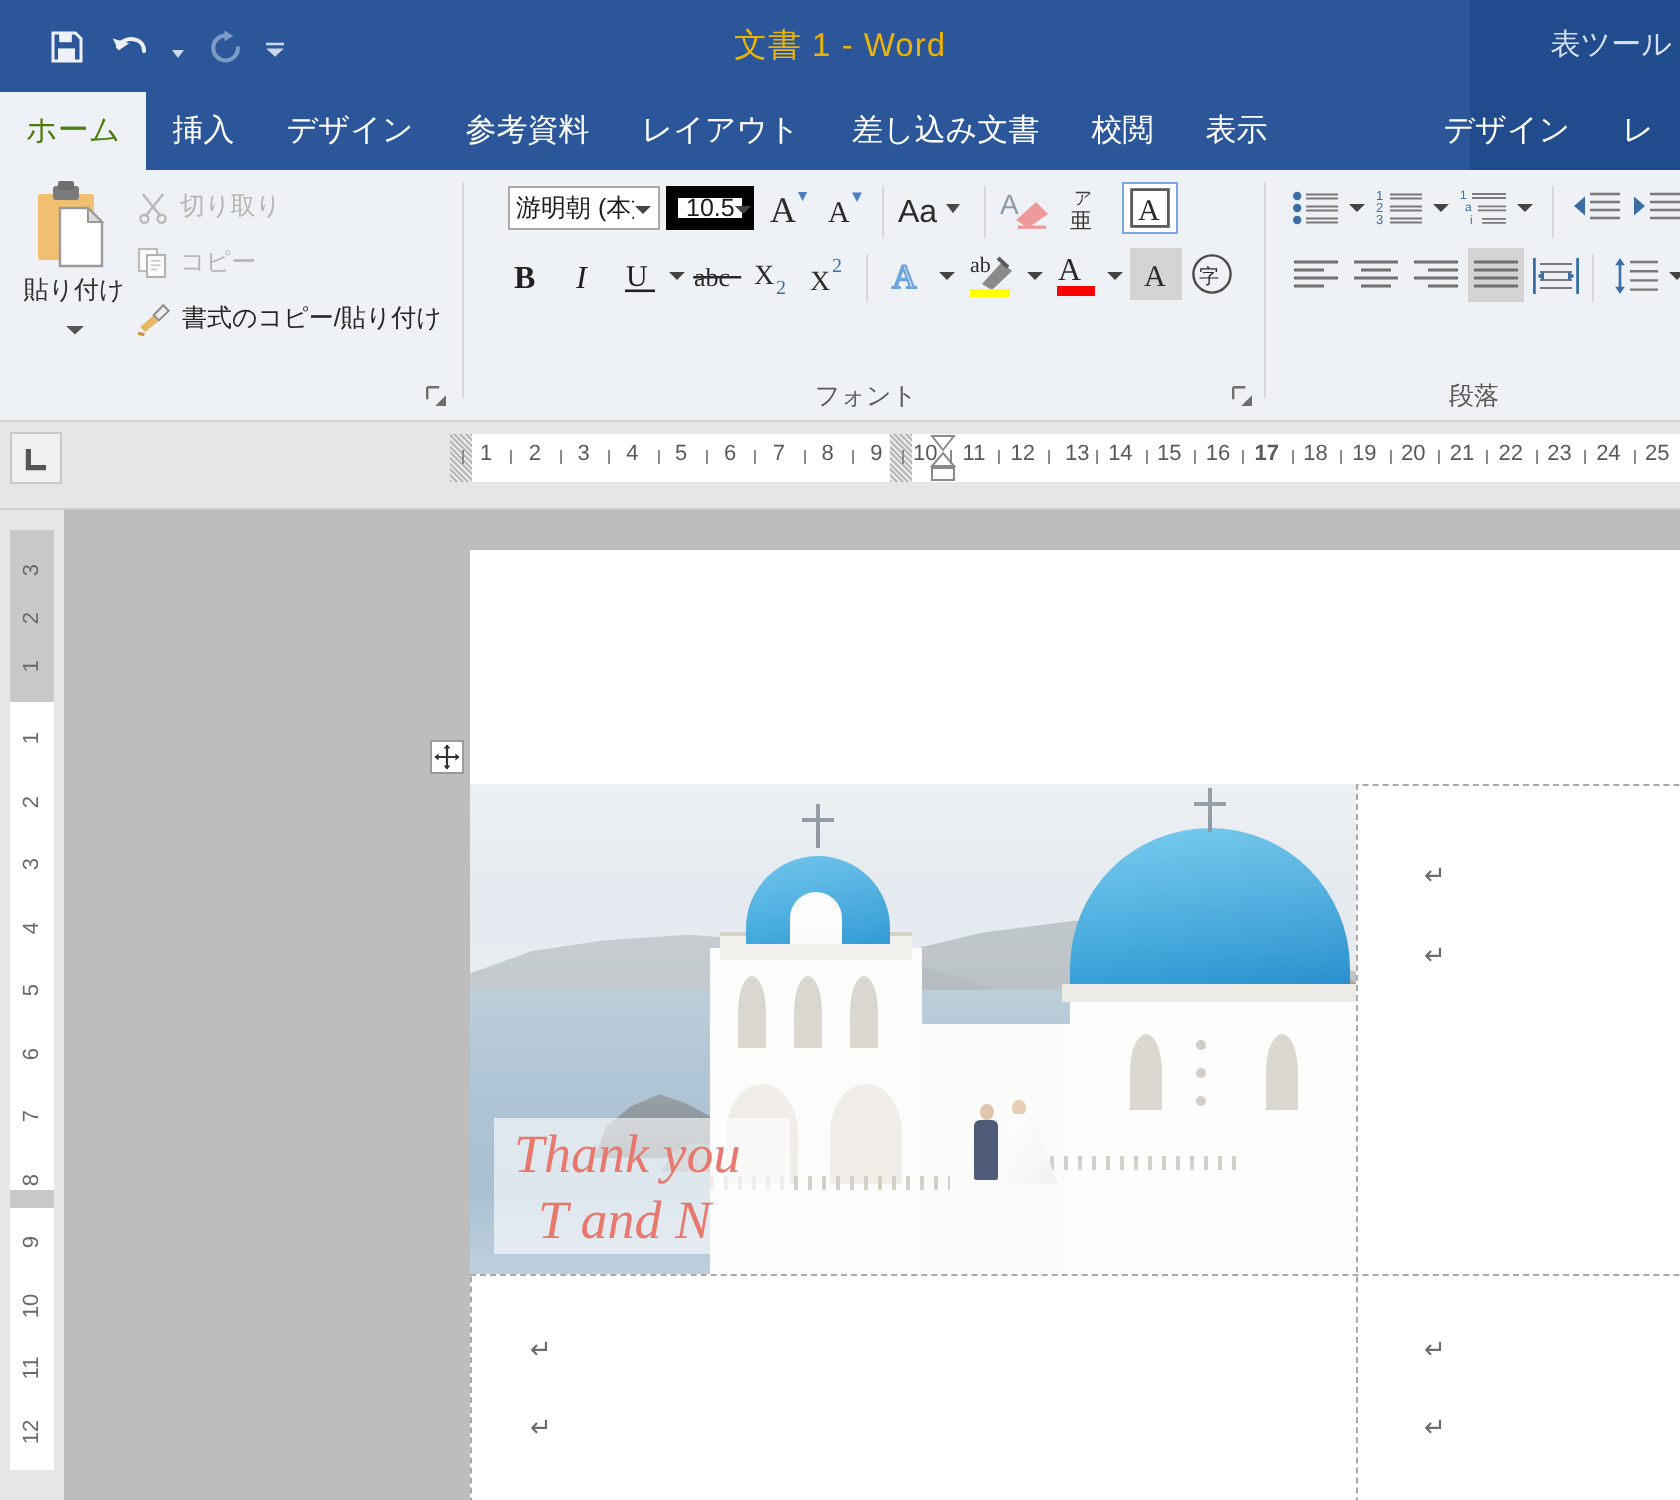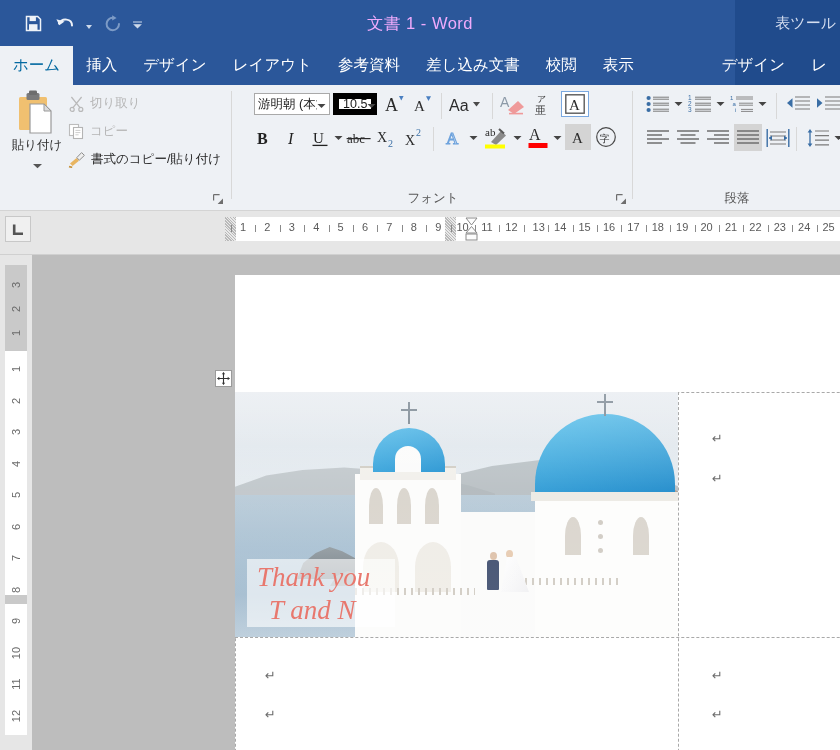--- a/index.html
+++ b/index.html
@@ -27,42 +27,42 @@
     color:#e8eef7;cursor:default;
   }
   .qat-btn svg{display:block;}
   .qat-caret{
     width:14px;height:30px;display:flex;align-items:flex-end;justify-content:center;
     padding-bottom:9px;box-sizing:border-box;
   }
   .caret-dn{width:0;height:0;border-left:3.5px solid transparent;border-right:3.5px solid transparent;border-top:4px solid #cdd9ea;}
   .doc-title{
     position:absolute;left:0;top:0;width:840px;height:46px;
-    line-height:46px;text-align:center;color:#f0abfc;font-size:16.5px;
+    line-height:46px;text-align:center;color:#eab308;font-size:16.5px;
     letter-spacing:.5px;pointer-events:none;
   }
   .ctx-title{
     position:absolute;right:4px;top:0;height:46px;line-height:46px;
     color:#d5def0;font-size:15px;white-space:nowrap;
   }
 
   
   .tabbar{
     position:absolute;left:0;top:46px;width:840px;height:39px;
     background:#2b579a;
   }
   .tabbar .ctx-panel2{
     position:absolute;right:0;top:0;width:105px;height:39px;background:#204b8c;
   }
   .tabs{position:absolute;left:0;top:0;height:39px;display:flex;align-items:stretch;}
   .tab{
     display:flex;align-items:center;justify-content:center;
     padding:0 13px;color:#ffffff;font-size:15.5px;white-space:nowrap;cursor:default;
   }
-  .tab.active{background:#eef1f5;color:#0369a1;}
+  .tab.active{background:#eef1f5;color:#4d7c0f;}
   .ctx-tabs{position:absolute;right:0;top:0;height:39px;display:flex;align-items:stretch;}
   .ctx-tabs .tab{color:#ffffff;}
 
   
   .ribbon{
     position:absolute;left:0;top:85px;width:840px;height:126px;
     background:#eef1f5;border-bottom:1px solid #d4d4d4;
     box-sizing:border-box;
   }
   .grp{position:absolute;top:0;height:125px;}
@@ -280,22 +280,22 @@
     <div class="doc-title">文書 1  -  Word</div>
     <div class="ctx-title">表ツール</div>
   </div>
 
   <div class="tabbar">
     <div class="ctx-panel2"></div>
     <div class="tabs">
       <div class="tab active">ホーム</div>
       <div class="tab">挿入</div>
       <div class="tab">デザイン</div>
+      <div class="tab">参考資料</div>
       <div class="tab">レイアウト</div>
-      <div class="tab">参考資料</div>
       <div class="tab">差し込み文書</div>
       <div class="tab">校閲</div>
       <div class="tab">表示</div>
     </div>
     <div class="ctx-tabs">
       <div class="tab">デザイン</div>
       <div class="tab">レ</div>
     </div>
   </div>
 
@@ -652,21 +652,21 @@
         <div class="rk" style="left: 277.4px;">12</div>
         <div class="rt" style="left: 274.4px;"></div>
         <div class="rk" style="left: 301.8px; text-align: right;">13</div>
         <div class="rt" style="left: 298.8px;"></div>
         <div class="rk" style="left: 326.2px;">14</div>
         <div class="rt" style="left: 323.2px;"></div>
         <div class="rk" style="left: 350.6px;">15</div>
         <div class="rt" style="left: 347.6px;"></div>
         <div class="rk" style="left: 375px;">16</div>
         <div class="rt" style="left: 372px;"></div>
-        <div class="rk" style="left: 399.4px;">17</div>
+        <div class="rk" style="left: 399.4px; font-weight: bold;">17</div>
         <div class="rt" style="left: 396.4px;"></div>
         <div class="rk" style="left: 423.8px;">18</div>
         <div class="rt" style="left: 420.8px;"></div>
         <div class="rk" style="left: 448.2px;">19</div>
         <div class="rt" style="left: 445.2px;"></div>
         <div class="rk" style="left: 472.6px;">20</div>
         <div class="rt" style="left: 469.6px;"></div>
         <div class="rk" style="left: 497px;">21</div>
         <div class="rt" style="left: 494px;"></div>
         <div class="rk" style="left: 521.4px;">22</div>

